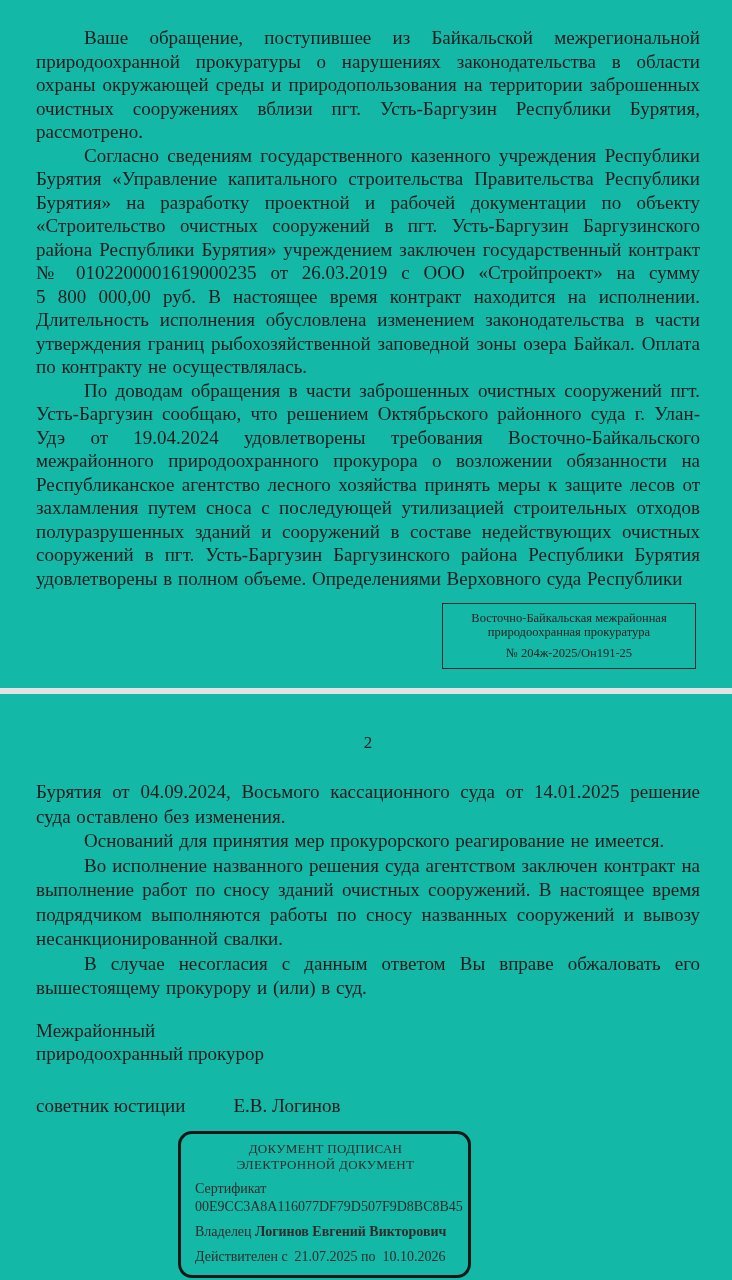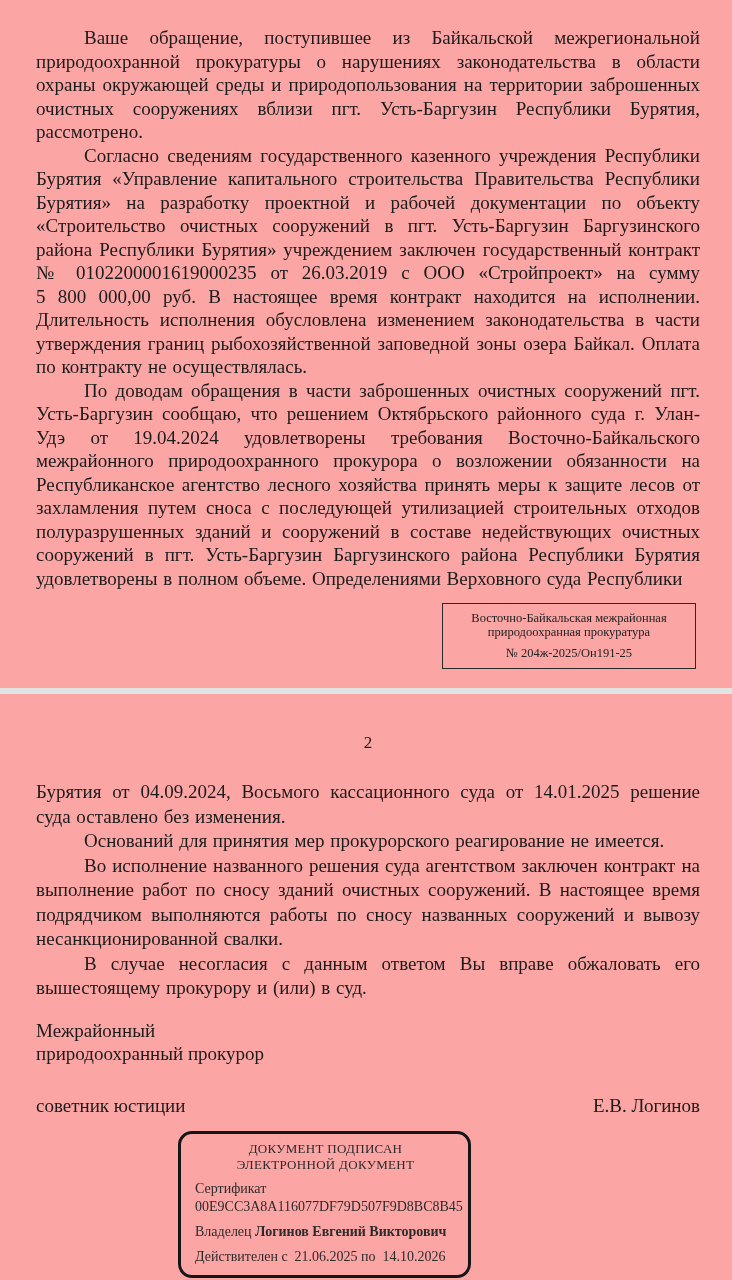--- a/index.html
+++ b/index.html
@@ -5,21 +5,21 @@
   html, body {
     margin: 0;
     padding: 0;
     background: #ffffff;
   }
   .doc {
     position: relative;
     width: 732px;
     height: 1280px;
     overflow: hidden;
-    background: #fca5a5;
+    background: #14b8a6;
     font-family: "Liberation Serif", "DejaVu Serif", serif;
     color: #1c1c1c;
   }
   .page {
     box-sizing: border-box;
     padding-left: 36px;
     padding-right: 32px;
   }
   .page-1 { padding-top: 26px; }
   .para {
@@ -58,23 +58,23 @@
   }
   .page-2-paras { margin-top: 26px; }
   .page-2 .para { line-height: 24.5px; }
   .sig-block {
     margin-top: 18px;
     font-size: 19px;
     line-height: 23px;
   }
   .sig-row {
     display: flex;
-    justify-content: space-between;
     margin-top: 6px;
     padding-top: 23px;
+    gap: 48px;
   }
   .esign-box {
     box-sizing: border-box;
     width: 293px;
     margin: 14px 0 0 142px;
     border: 3px solid #161616;
     border-radius: 14px;
     padding: 7px 12px 9px 14px;
     color: #2b2b2b;
   }
@@ -136,21 +136,21 @@
       </div>
     </div>
 
     <div class="esign-box">
       <div class="esign-header">
         <div>ДОКУМЕНТ ПОДПИСАН</div>
         <div>ЭЛЕКТРОННОЙ ДОКУМЕНТ</div>
       </div>
       <div class="esign-line"><span>Сертификат</span> <span>00E9CC3A8A116077DF79D507F9D8BC8B45</span></div>
       <div class="esign-line"><span>Владелец</span> <span class="bold">Логинов Евгений Викторович</span></div>
-      <div class="esign-line">Действителен с  21.06.2025 по  14.10.2026</div>
+      <div class="esign-line">Действителен с  21.07.2025 по  10.10.2026</div>
     </div>
 
     <div class="executor">
       
       
     </div>
   </section>
 
 </div>
 

